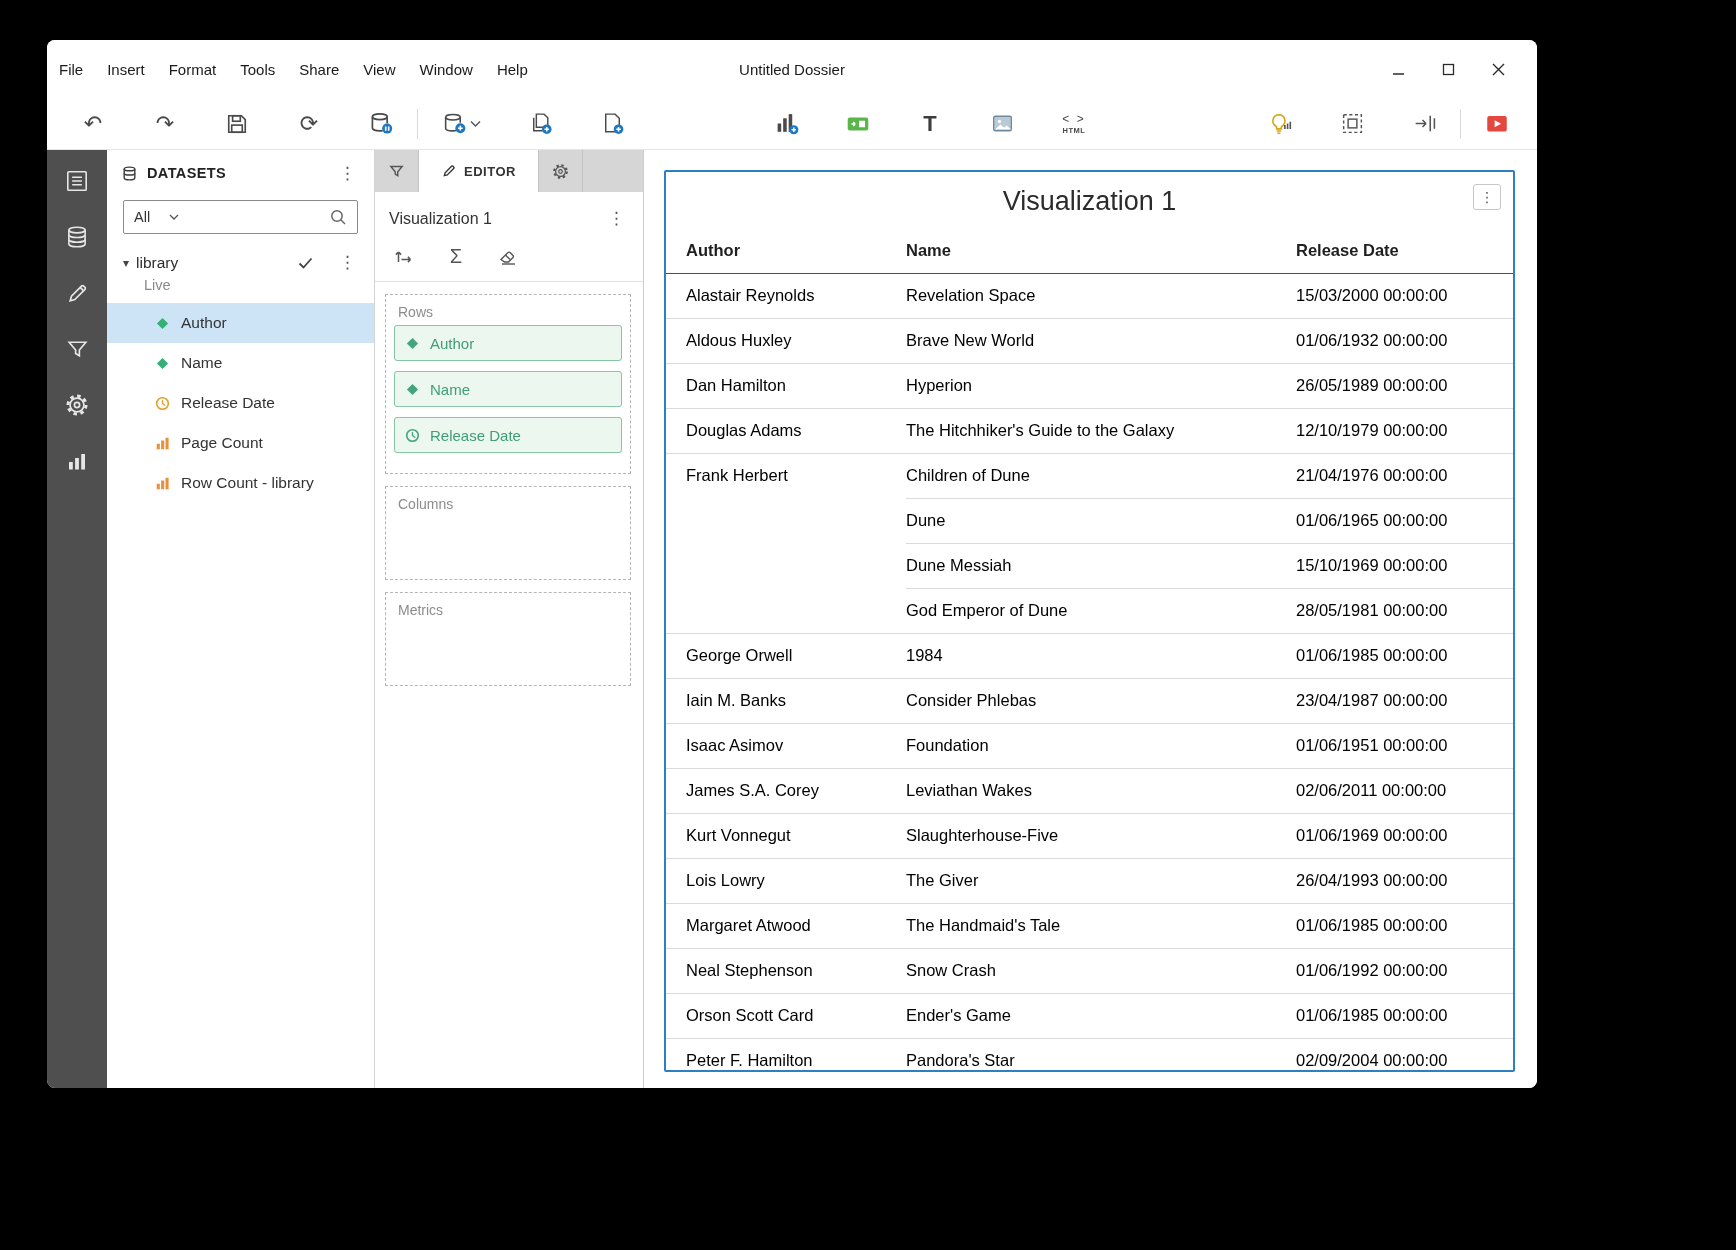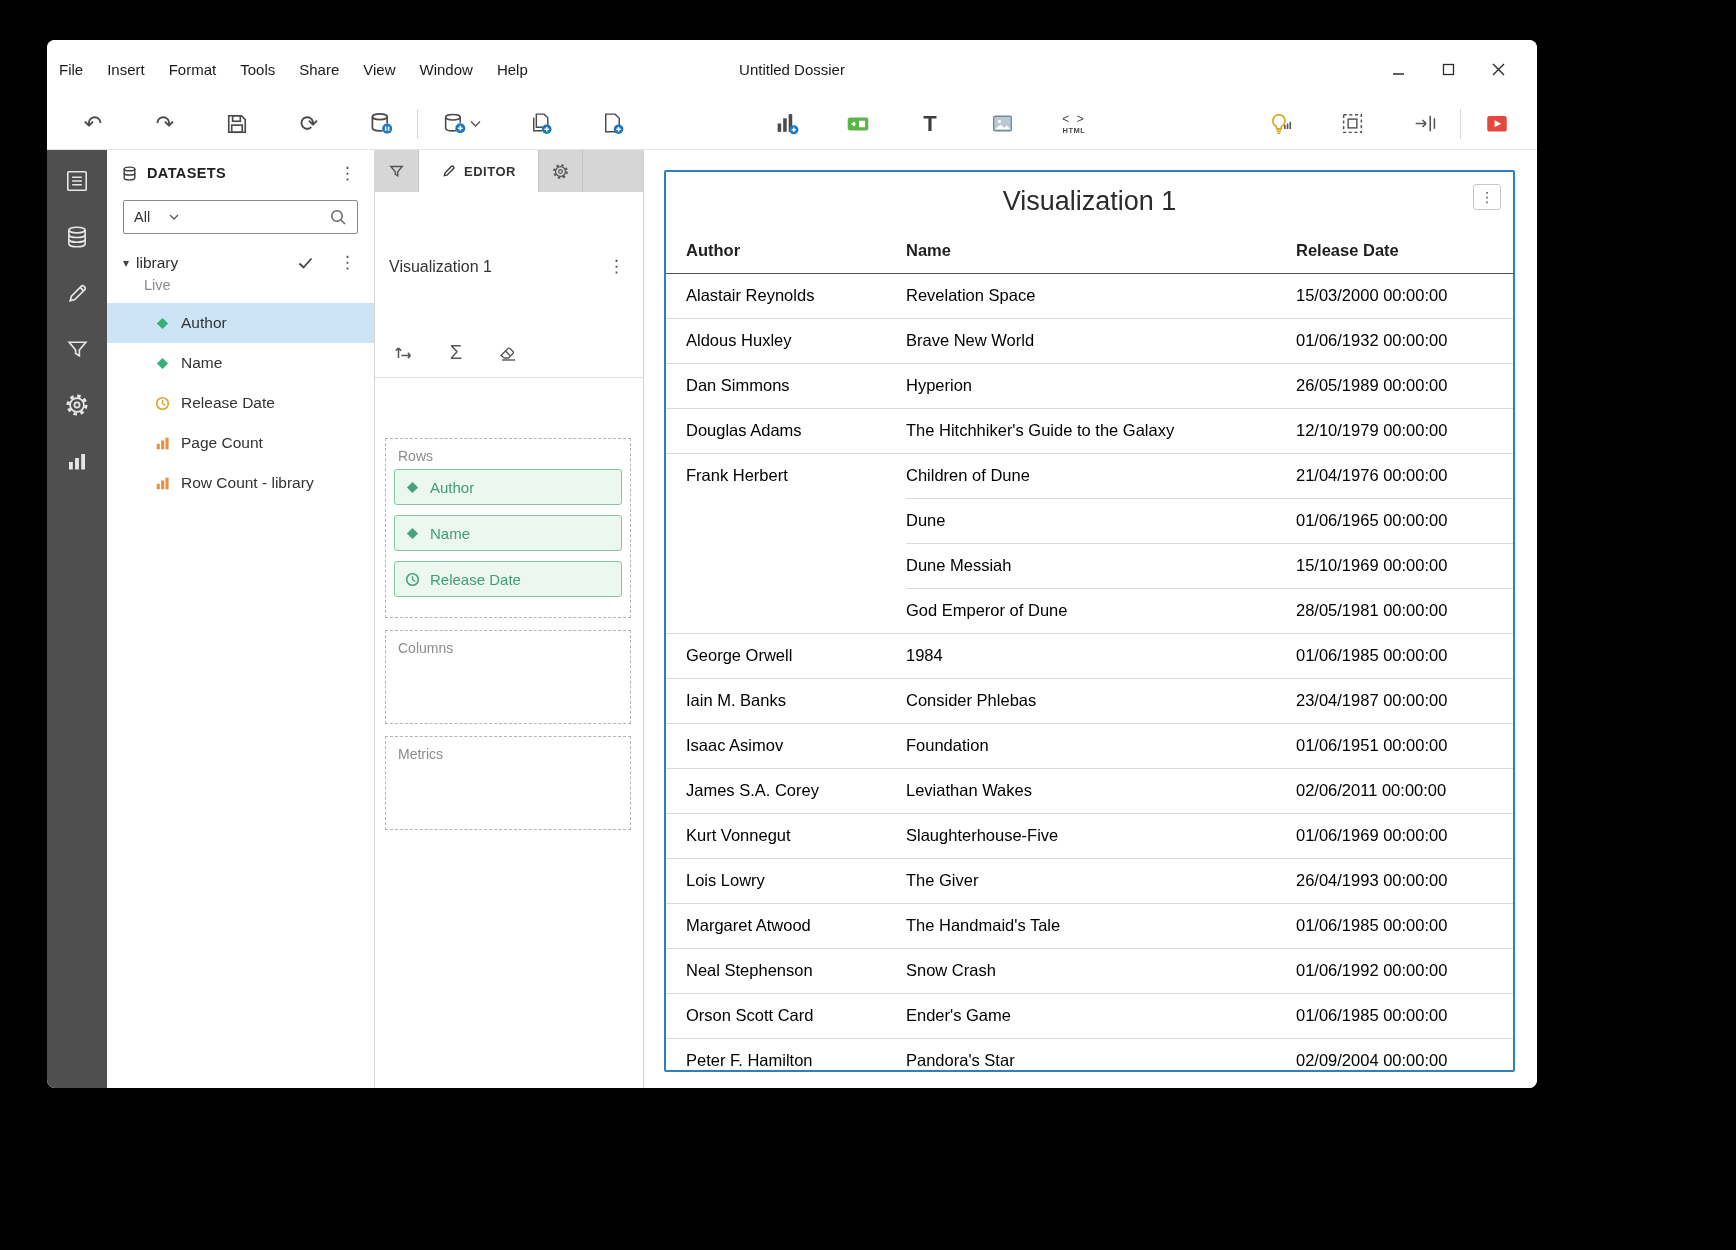--- a/index.html
+++ b/index.html
@@ -57,21 +57,21 @@
   .ds-tree-head .chk { margin-left:auto; display:flex; }
   .ds-tree-head .kebab { margin-left:22px; }
   .ds-live { padding:2px 0 10px 37px; font-size:14.5px; color:#8a8a8a; }
   .field-row { height:40px; display:flex; align-items:center; gap:11px; padding-left:48px;
                font-size:15.5px; color:#333; cursor:default; }
   .field-row.selected { background:#cde3f6; }
   .f-icon { display:flex; width:15px; height:15px; }
 
   
   .editor-panel { width:269px; border-right:1px solid #cfcfcf; display:flex; flex-direction:column;
-                  background:#fff; flex:none;gap:48px; }
+                  background:#fff; flex:none; }
   .ed-tabs { height:42px; display:flex; background:#d6d6d6; flex:none; }
   .ed-tab { width:44px; display:flex; align-items:center; justify-content:center; gap:7px;
             border-right:1px solid #c4c4c4; background:#d6d6d6; border-top:none; border-bottom:none; border-left:none; }
   .ed-tab.active { width:auto; padding:0 22px; background:#fff; font-size:13px; font-weight:bold;
                    letter-spacing:.5px; color:#333; }
   .ed-tab-fill { flex:1; }
   .ed-title-row { display:flex; align-items:center; padding:16px 14px 10px; }
   .ed-title { font-size:16px; color:#333; }
   .ed-title-row .kebab { margin-left:auto; }
   .ed-tools { display:flex; align-items:center; gap:26px; padding:4px 16px 12px;
@@ -497,21 +497,21 @@
                 <td class="c-author">Alastair Reynolds</td>
                 <td class="c-name">Revelation Space</td>
                 <td class="c-date">15/03/2000 00:00:00</td>
               </tr>
               <tr>
                 <td class="c-author">Aldous Huxley</td>
                 <td class="c-name">Brave New World</td>
                 <td class="c-date">01/06/1932 00:00:00</td>
               </tr>
               <tr>
-                <td class="c-author">Dan Simmons</td>
+                <td class="c-author">Dan Hamilton</td>
                 <td class="c-name">Hyperion</td>
                 <td class="c-date">26/05/1989 00:00:00</td>
               </tr>
               <tr>
                 <td class="c-author">Douglas Adams</td>
                 <td class="c-name">The Hitchhiker's Guide to the Galaxy</td>
                 <td class="c-date">12/10/1979 00:00:00</td>
               </tr>
               <tr>
                 <td class="c-author">Frank Herbert</td>

